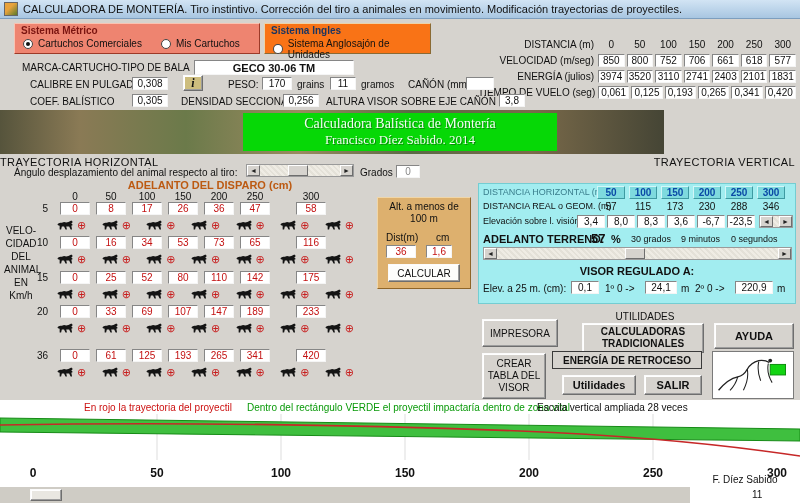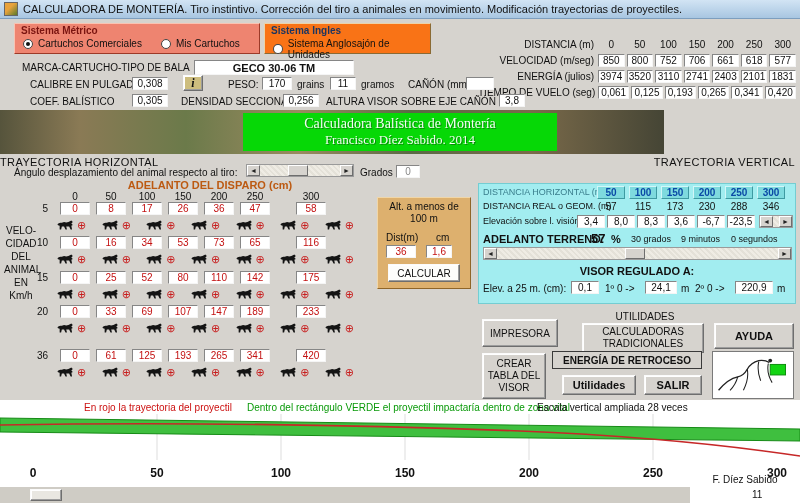--- a/index.html
+++ b/index.html
@@ -517,21 +517,21 @@
     <span class="abs" style="left:126px;top:99px;font-size:10px">1º 0 -&gt;</span>
     <span class="abs inp" style="left:166px;top:97px;width:32px">24,1</span>
     <span class="abs" style="left:202px;top:99px;font-size:10px">m</span>
     <span class="abs" style="left:216px;top:99px;font-size:10px">2º 0 -&gt;</span>
     <span class="abs inp" style="left:256px;top:97px;width:38px">220,9</span>
     <span class="abs" style="left:298px;top:99px;font-size:10px">m</span>
   </div>
 
   <span class="abs" style="left:590px;top:311px;width:110px;text-align:center;font-size:10px">UTILIDADES</span>
   <span class="btn" style="left:482px;top:319px;width:76px;height:28px">IMPRESORA</span>
-  <span class="btn" style="left:582px;top:323px;width:122px;height:30px;font-weight:normal;line-height:12px">CALCULADORAS TRADICIONALES</span>
+  <span class="btn" style="left:582px;top:323px;width:122px;height:30px;font-weight:bold;line-height:12px">CALCULADORAS TRADICIONALES</span>
   <span class="btn" style="left:714px;top:323px;width:80px;height:26px;font-weight:bold;font-size:11px">AYUDA</span>
   <span class="btn" style="left:482px;top:353px;width:64px;height:46px;line-height:12px">CREAR TABLA DEL VISOR</span>
   <span class="btn" style="left:552px;top:351px;width:150px;height:18px;font-weight:bold;border:1px solid #3a3a3a;box-shadow:none">ENERGÍA DE RETROCESO</span>
   <span class="btn" style="left:562px;top:375px;width:74px;height:20px;font-weight:bold;font-size:11px">Utilidades</span>
   <span class="btn" style="left:644px;top:375px;width:58px;height:20px;font-weight:bold;font-size:11px">SALIR</span>
 
   <div class="abs" style="left:712px;top:351px;width:82px;height:48px;background:#fff;border:1px solid #7a7a7a;box-sizing:border-box">
     <svg viewBox="0 0 80 46" style="width:80px;height:44px">
       <path d="M4 40 Q14 28 24 26 Q30 25 34 18 Q38 11 46 9 Q52 8 57 11" fill="none" stroke="#222" stroke-width="1.4"></path>
       <path d="M24 26 Q22 34 16 40 M34 18 Q36 28 30 40 M46 10 Q44 20 48 30 M56 12 Q54 22 60 32" fill="none" stroke="#222" stroke-width="1.1"></path>

